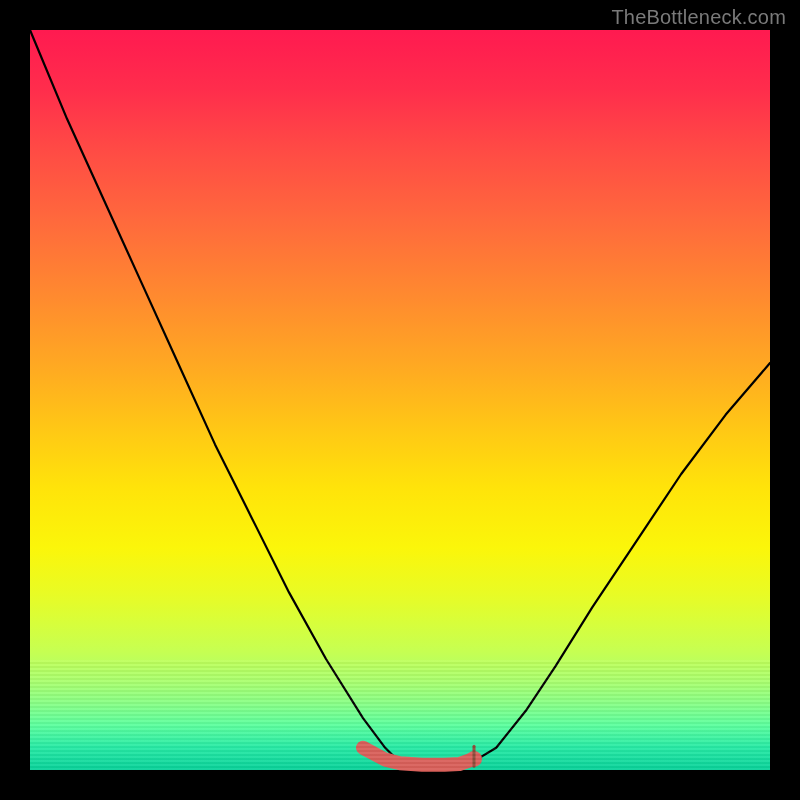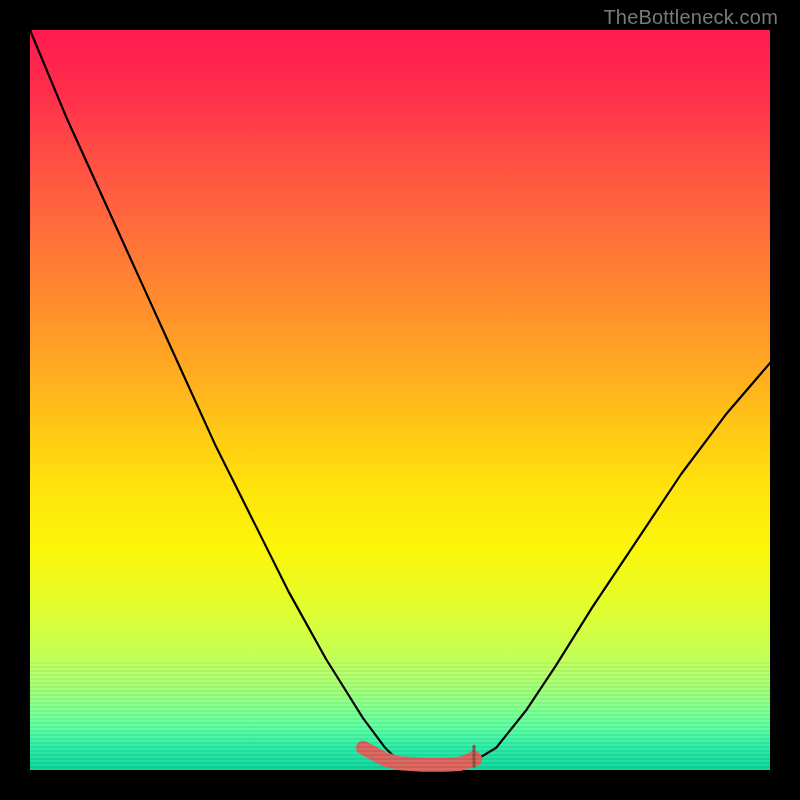--- a/index.html
+++ b/index.html
@@ -87,21 +87,21 @@
     fill: #d9605a;
   }
   .tick {
     stroke: #8c4d3a;
     stroke-width: 3;
     stroke-linecap: round;
   }
   .watermark {
     position: absolute;
     top: 6px;
-    right: 22px;
+    right: 14px;
     color: #7a7a7a;
     font-size: 20px;
     font-weight: 500;
     letter-spacing: 0.2px;
     user-select: none;
   }
 </style>
 </head>
 <body>
 

